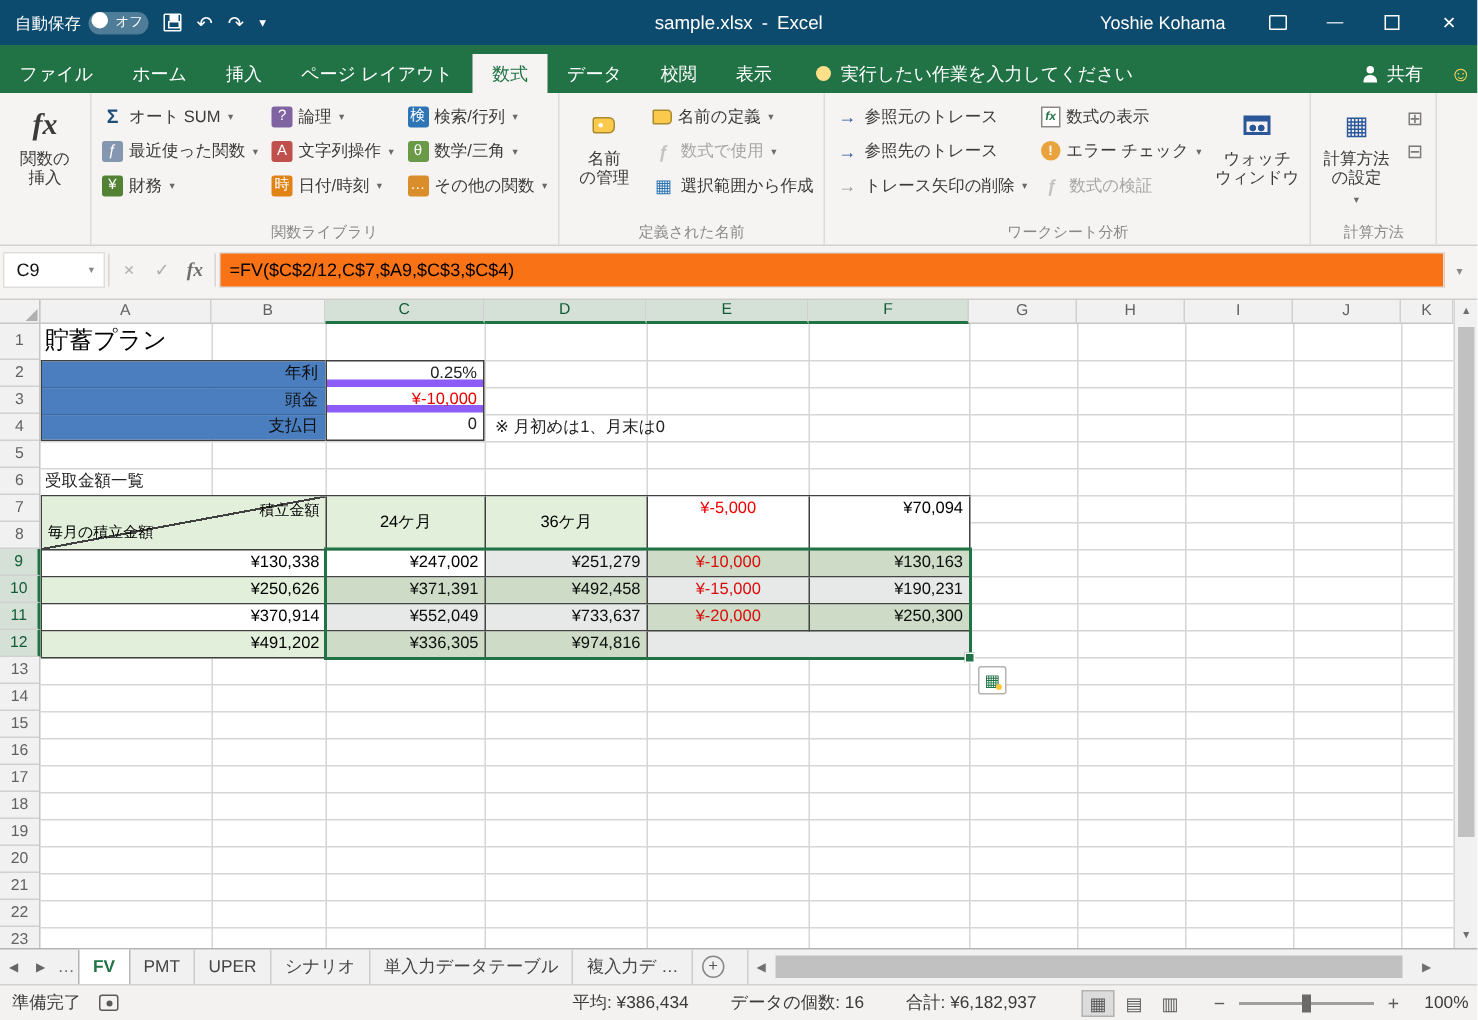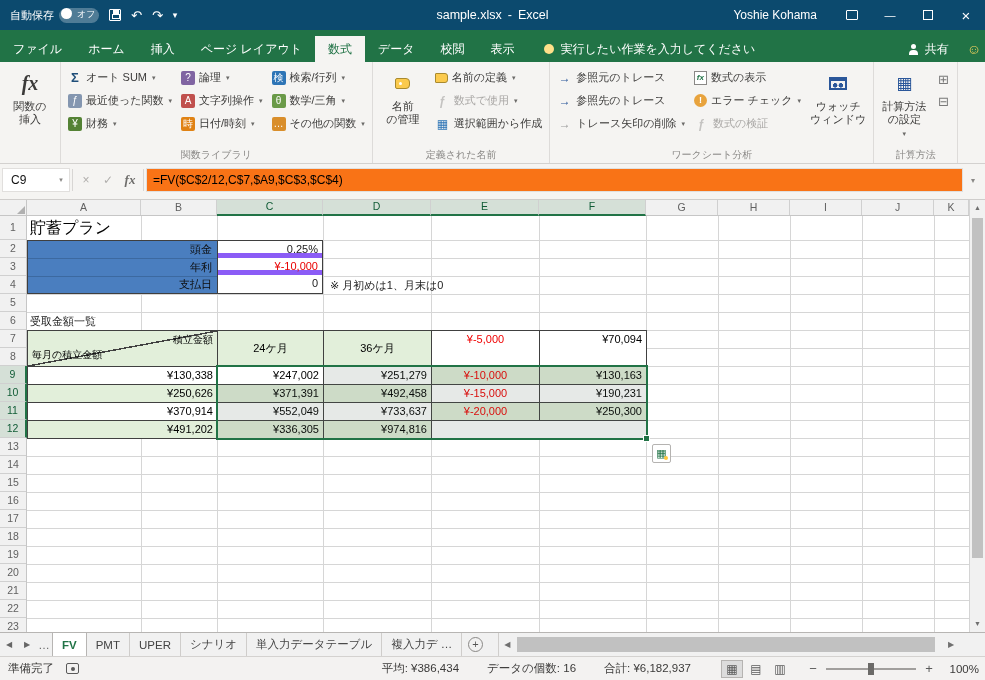--- a/index.html
+++ b/index.html
@@ -414,22 +414,22 @@
         <div class="hline" style="top: 346px;"></div>
         <div class="hline" style="top: 364px;"></div>
         <div class="hline" style="top: 382px;"></div>
         <div class="hline" style="top: 400px;"></div>
         <div class="hline" style="top: 418px;"></div>
       </div>
 
     <div class="cell-title">貯蓄プラン</div>
 
     <div class="params-labels">
+      <div class="plabel">年利</div>
       <div class="plabel">頭金</div>
-      <div class="plabel">年利</div>
       <div class="plabel">支払日</div>
     </div>
     <div class="params-values">
       <div class="pval">0.25%</div>
       <div class="pval neg">¥-10,000</div>
       <div class="pval">0</div>
     </div>
 
     <div class="note">※ 月初めは1、月末は0</div>
     <div class="section">受取金額一覧</div>

